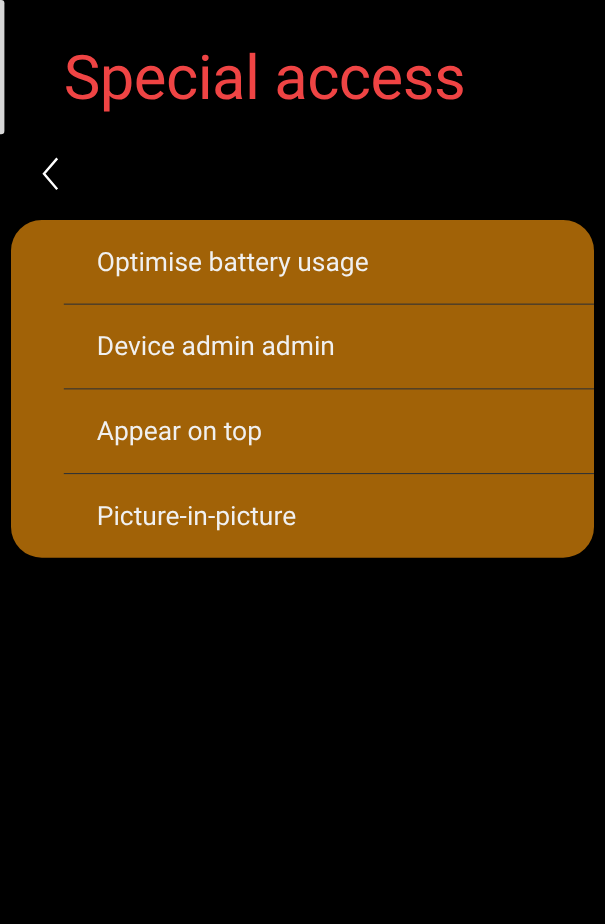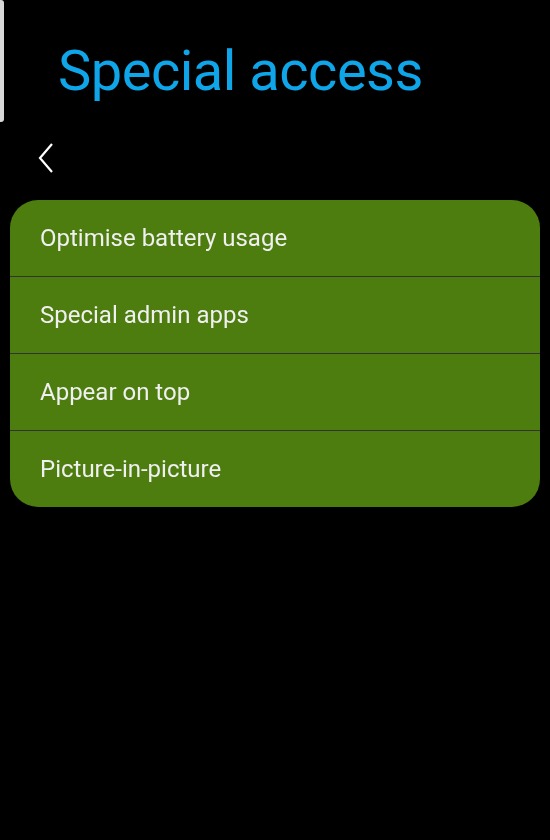--- a/index.html
+++ b/index.html
@@ -12,21 +12,21 @@
       height: 840px;
       background: #000000;
       font-family: -apple-system, BlinkMacSystemFont, 'Segoe UI', Roboto, sans-serif;
       overflow: hidden;
       position: relative;
     }
     .header-region {
       padding: 20px 0 0 0;
     }
     .page-title {
-      color: #0ea5e9;
+      color: #ef4444;
       font-size: 56px;
       font-weight: 400;
       padding: 18px 0 30px 58px;
       letter-spacing: -0.5px;
     }
     .back-button {
       display: inline-flex;
       align-items: center;
       justify-content: center;
       width: 48px;
@@ -36,24 +36,25 @@
       cursor: pointer;
     }
     .back-button svg {
       width: 22px;
       height: 34px;
       stroke: #ffffff;
       stroke-width: 2.2;
       fill: none;
     }
     .list-card {
-      background: #4d7c0f;
+      background: #a16207;
       border-radius: 28px;
       margin: 0 10px;
       overflow: hidden;
+      padding-left: 48px;
     }
     .list-item {
       padding: 24px 28px 24px 30px;
       border-bottom: 1px solid #333333;
       cursor: pointer;
     }
     .list-item:last-child {
       border-bottom: none;
     }
     .list-item-label {
@@ -84,21 +85,21 @@
       <polyline points="17,3 5,17 17,31"></polyline>
     </svg>
   </div>
 </div>
 
 <div class="list-card">
   <div class="list-item">
     <span class="list-item-label">Optimise battery usage</span>
   </div>
   <div class="list-item">
-    <span class="list-item-label">Special admin apps</span>
+    <span class="list-item-label">Device admin admin</span>
   </div>
   <div class="list-item">
     <span class="list-item-label">Appear on top</span>
   </div>
   <div class="list-item">
     <span class="list-item-label">Picture-in-picture</span>
   </div>
 </div>
 
 </body></html>

